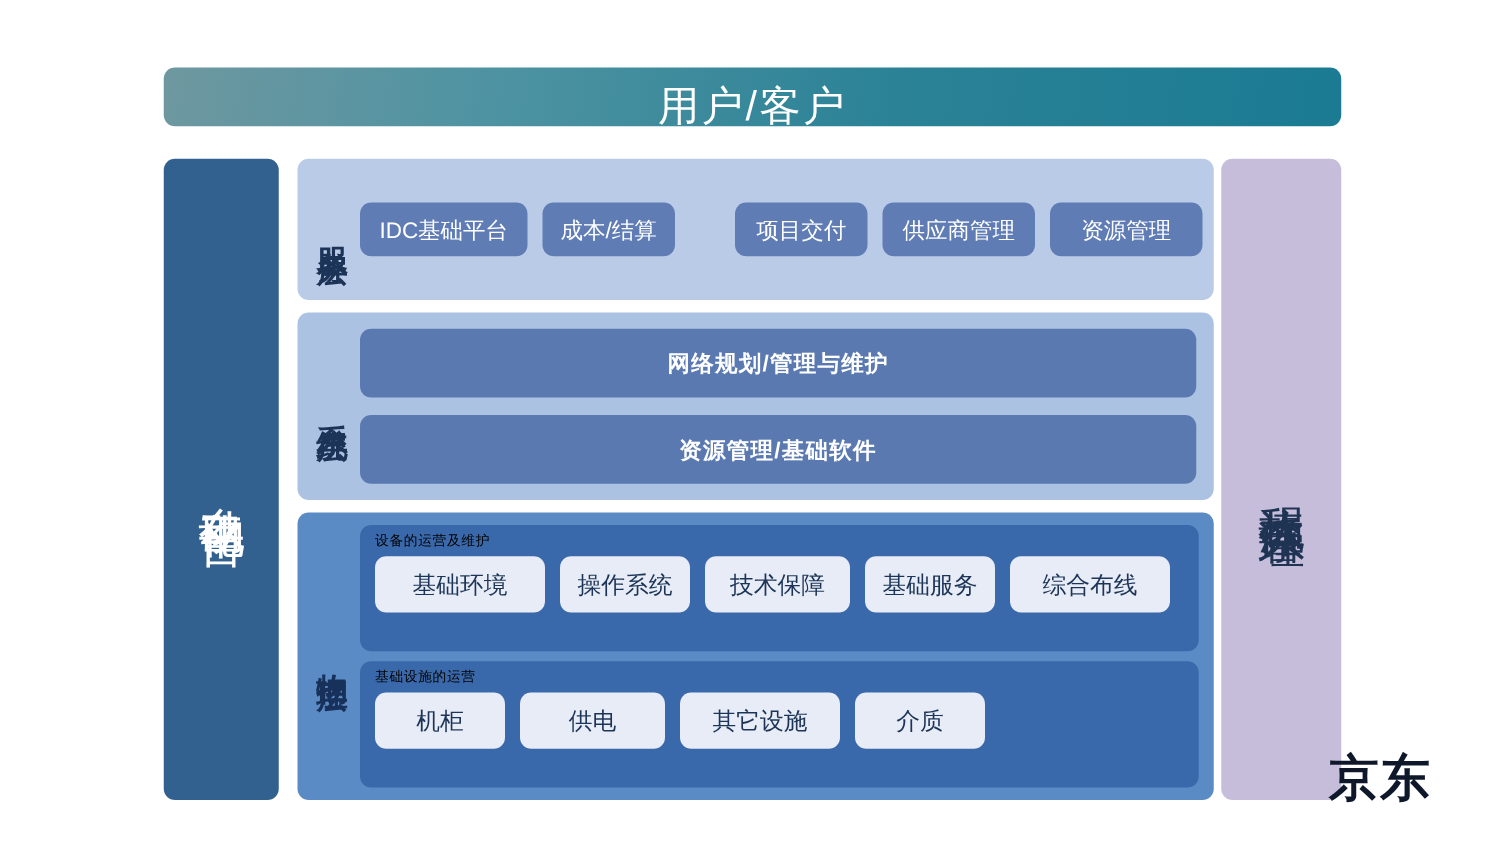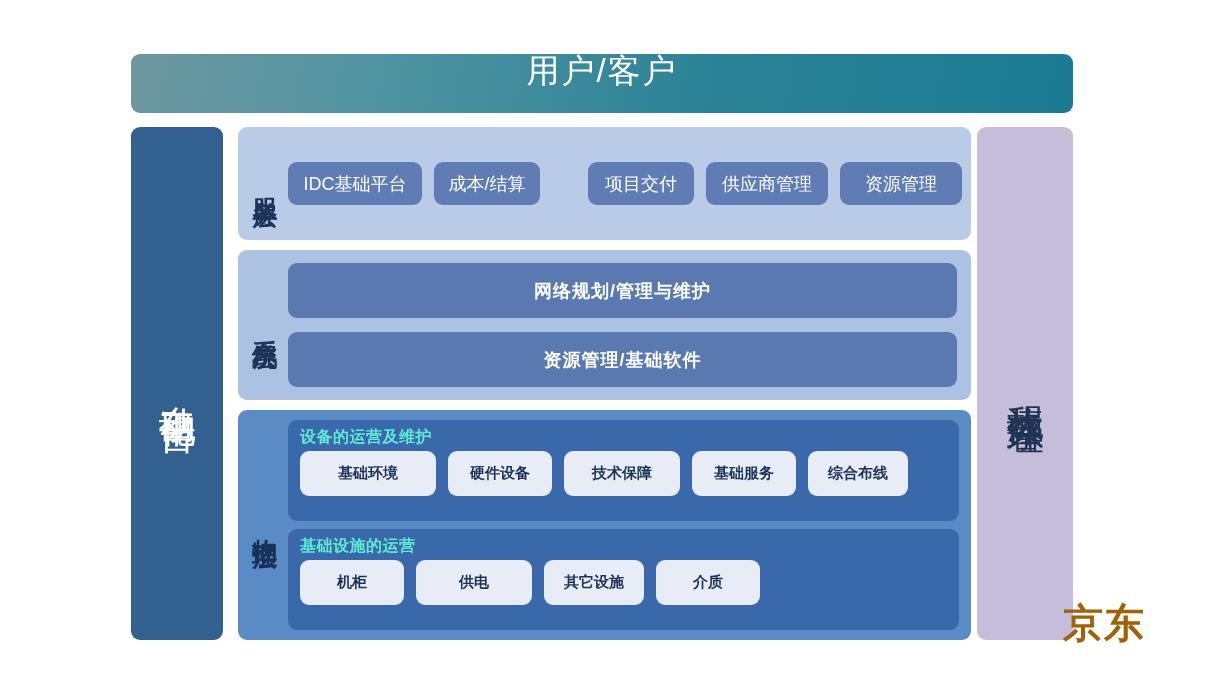--- a/index.html
+++ b/index.html
@@ -21,25 +21,25 @@
     width: 1209px;
     height: 680px;
   }
 
   
   .header-banner {
     position: absolute;
     left: 131px;
     top: 54px;
     width: 942px;
-    height: 59px;
+    height: 47px;
     border-radius: 9px;
     background: linear-gradient(100deg, #6e98a0 0%, #4e93a2 28%, #2b8296 62%, #1a7b93 100%);
     display: flex;
-    align-items: flex-start;
+    align-items: flex-end;
     justify-content: center;
     box-sizing: border-box;
   }
   .header-banner .title {
     color: #ffffff;
     font-size: 33px;
     letter-spacing: 2px;
     line-height: 1;
   }
 
@@ -190,60 +190,58 @@
     background: #3a69ab;
     border-radius: 9px;
     padding: 7px 12px 9px 12px;
     box-sizing: border-box;
     height: 101px;
     display: flex;
     flex-direction: column;
     justify-content: flex-start;
   }
   .subsection-title {
-    color: #5eead4;
-    font-size: 16px;
+    color: #000000;
+    font-size: 11px;
     line-height: 1.2;
     margin-bottom: 5px;
     letter-spacing: 0.5px;
-    font-weight: bold;
   }
   .pill-phys {
     background: #e7ecf6;
     color: #1c3457;
     border-radius: 9px;
     height: 45px;
     display: flex;
     align-items: center;
     justify-content: center;
-    font-size: 15px;
+    font-size: 19px;
     white-space: nowrap;
     box-sizing: border-box;
-    font-weight: bold;
   }
   .pill-phys.pw1 { width: 136px; }
   .pill-phys.pw2 { width: 104px; }
   .pill-phys.pw3 { width: 116px; }
   .pill-phys.pw4 { width: 104px; }
-  .pill-phys.pw5 { width: 100px; }
+  .pill-phys.pw5 { width: 128px; }
 
   .phys-row {
     display: flex;
     align-items: center;
     gap: 12px;
   }
 
   
   .jd-logo {
     position: absolute;
     left: 1063px;
     top: 603px;
     font-size: 40px;
     font-weight: bold;
-    color: #a16207;
+    color: #0f172a;
     letter-spacing: 1px;
     line-height: 1;
   }
 </style>
 </head>
 <body>
 
 <div id="stage">
 
   <div class="header-banner">
@@ -286,21 +284,21 @@
   <div class="layer layer-physical">
     <div class="layer-label">
       <div class="vtext">物理层</div>
     </div>
     <div class="layer-body">
 
       <div class="subsection">
         <div class="subsection-title">设备的运营及维护</div>
         <div class="phys-row">
           <div class="pill-phys pw1">基础环境</div>
-          <div class="pill-phys pw2">硬件设备</div>
+          <div class="pill-phys pw2">操作系统</div>
           <div class="pill-phys pw3">技术保障</div>
           <div class="pill-phys pw4">基础服务</div>
           <div class="pill-phys pw5">综合布线</div>
         </div>
       </div>
 
       <div class="subsection">
         <div class="subsection-title">基础设施的运营</div>
         <div class="phys-row">
           <div class="pill-phys pw2">机柜</div>

